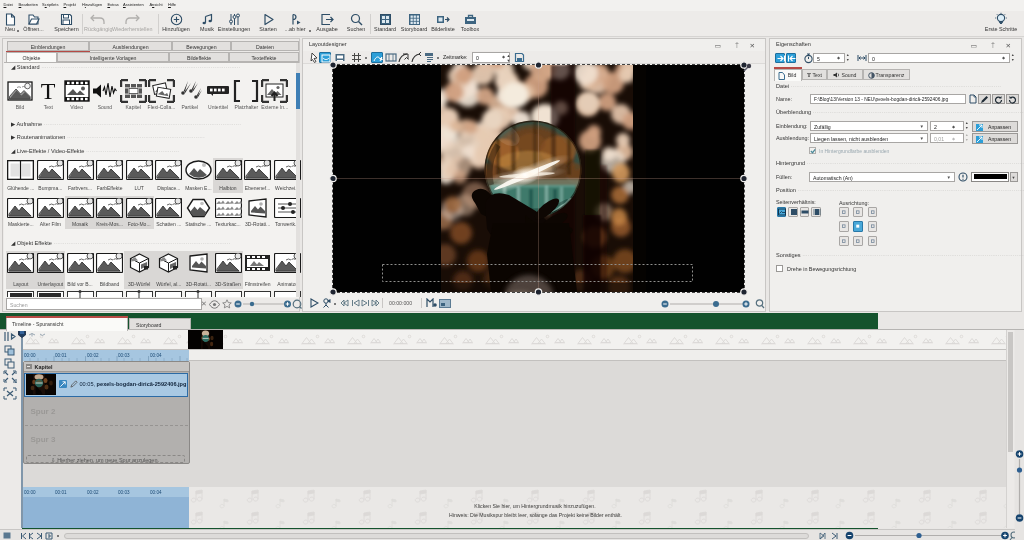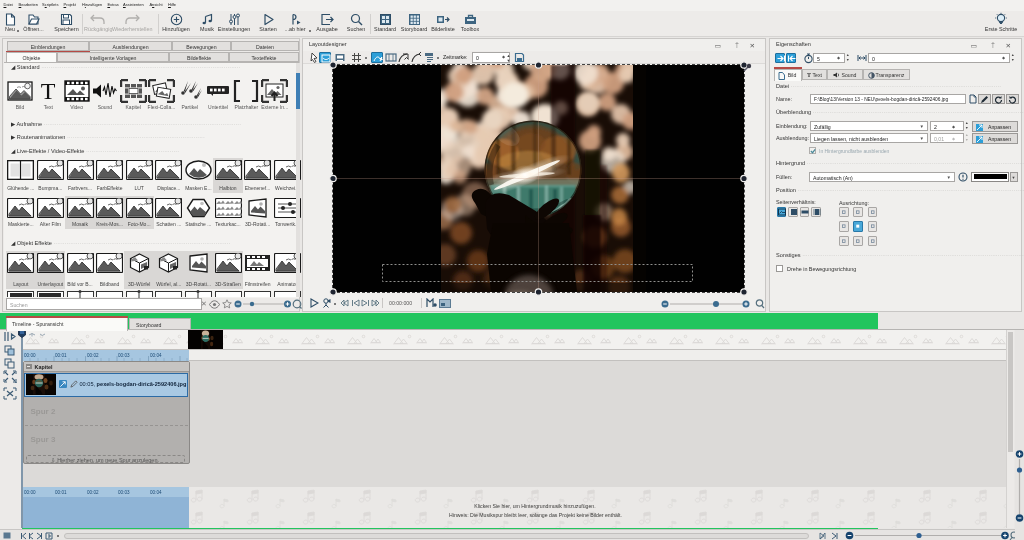--- a/index.html
+++ b/index.html
@@ -1090,21 +1090,21 @@
       <div class="abs" style="left:97.5px;top:196.5px;width:9.5px;height:10.5px;background:#e8e6e4;border:1px solid #a8a6a4;border-radius:1px"><svg width="7.5" height="8.5" viewBox="0 0 8 9">
           <rect x="2.6" y="3" width="2.8" height="2.8" fill="none" stroke="#6e8296" stroke-width=".8"></rect>
         </svg></div>
     </div>
 
   <div class="sect" style="left:6px;top:213px">Sonstiges <span class="dots">····························································································································</span></div>
   <div class="abs" style="left:6px;top:226px;width:7px;height:7px;background:#fff;border:1px solid #9a9896"></div>
   <div class="abs" style="left:17px;top:226.5px;font-size:5.4px;color:#333">Drehe in Bewegungsrichtung</div>
 </div>
 
-<div id="timeline" class="abs" style="left:0;top:313px;width:878px;height:227px;background:#22c55e;">
+<div id="timeline" class="abs" style="left:0;top:313px;width:878px;height:227px;background:#14532d;">
   <div class="abs" style="left:0;top:3px;width:1024px;height:14px;border-bottom:1px solid #b6b4b2"></div>
   <div class="redline" style="left:6px;top:3px;width:122px"></div>
   <div class="tab active" style="left:6px;top:4.5px;width:122px;height:13px;padding-top:3px;z-index:2;border-top:none;text-align:left;padding-left:5px">Timeline - Spuransicht</div>
   <div class="tab" style="left:129px;top:4.5px;width:62px;height:12px;padding-top:3px;text-align:left;padding-left:6px">Storyboard</div>
 
   <div class="abs" style="left:0;top:17px;width:22px;height:210px;background:#eceae8">
     <svg class="abs" style="left:4px;top:1px" width="12" height="11" viewBox="0 0 12 11">
         <path d="M1 1v9M4 1v9M7.5 3l3.5 2.5L7.5 8z" fill="none" stroke="#3b5a74" stroke-width="1.2"></path>
       </svg>
     <svg class="abs" style="left:4px;top:14.5px" width="12" height="11" viewBox="0 0 12 11">

